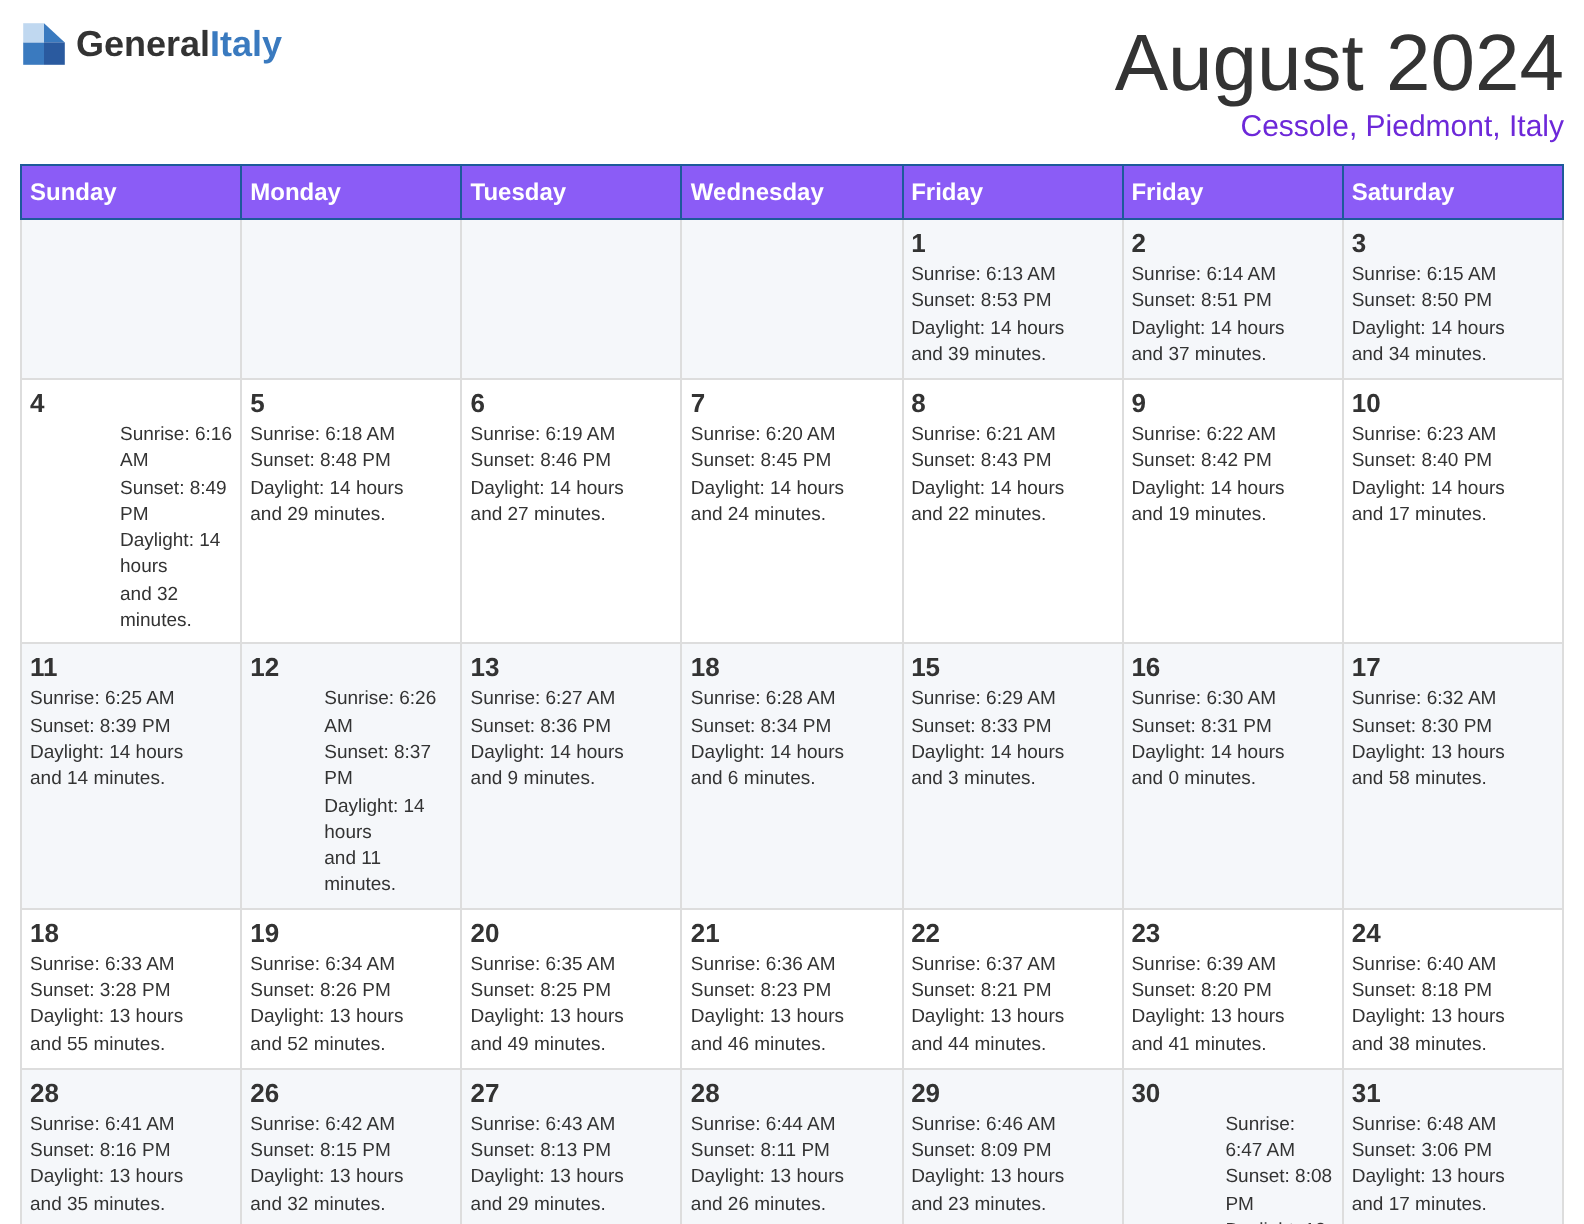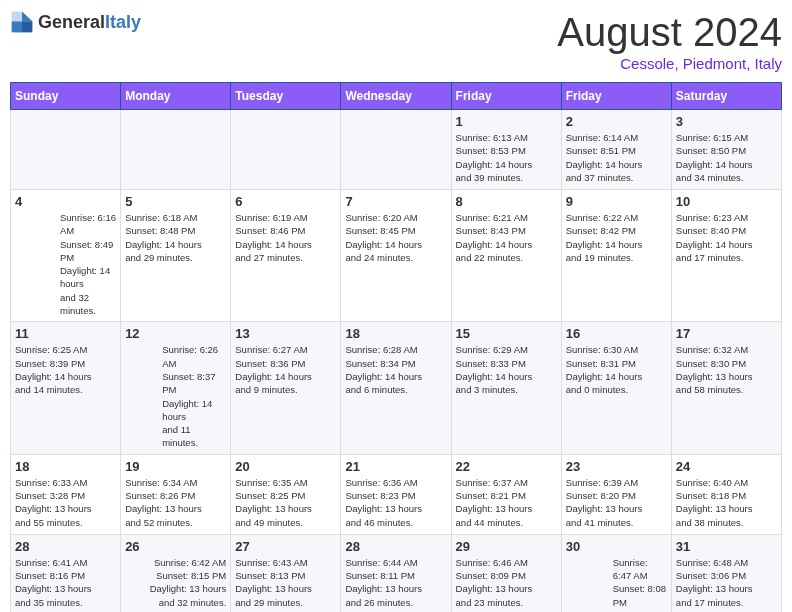--- a/index.html
+++ b/index.html
@@ -312,21 +312,21 @@
       <tr>
         <td>
           <span class="day-number">28</span>
           <div class="day-info" style="white-space: pre-line;">Sunrise: 6:41 AM
 Sunset: 8:16 PM
 Daylight: 13 hours
 and 35 minutes.</div>
         </td>
         <td>
           <span class="day-number">26</span>
-          <div class="day-info" style="white-space: pre-line; text-align: right;">Sunrise: 6:42 AM
+          <div class="day-info" style="white-space: pre-line;">Sunrise: 6:42 AM
 Sunset: 8:15 PM
 Daylight: 13 hours
 and 32 minutes.</div>
         </td>
         <td>
           <span class="day-number">27</span>
           <div class="day-info" style="white-space: pre-line;">Sunrise: 6:43 AM
 Sunset: 8:13 PM
 Daylight: 13 hours
 and 29 minutes.</div>

